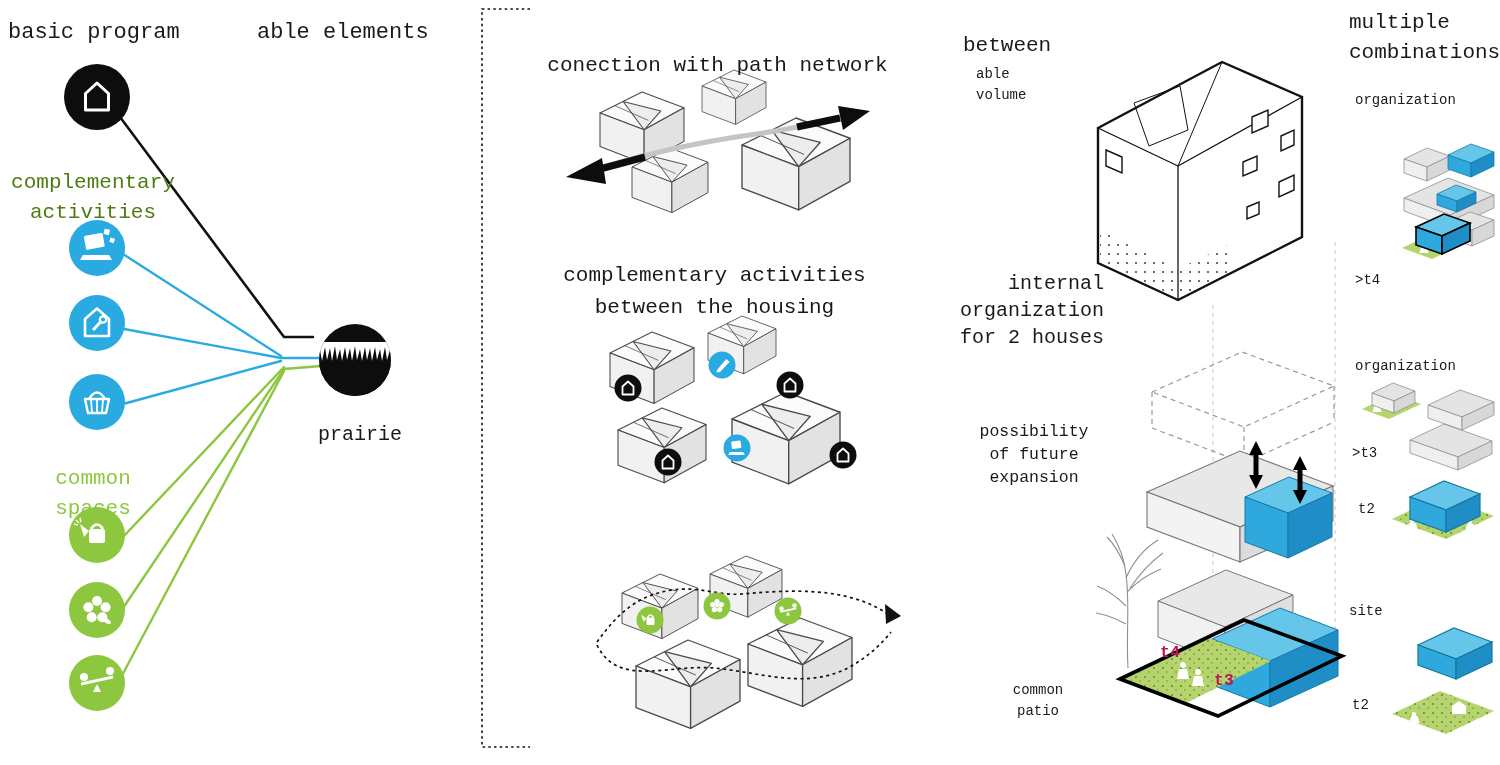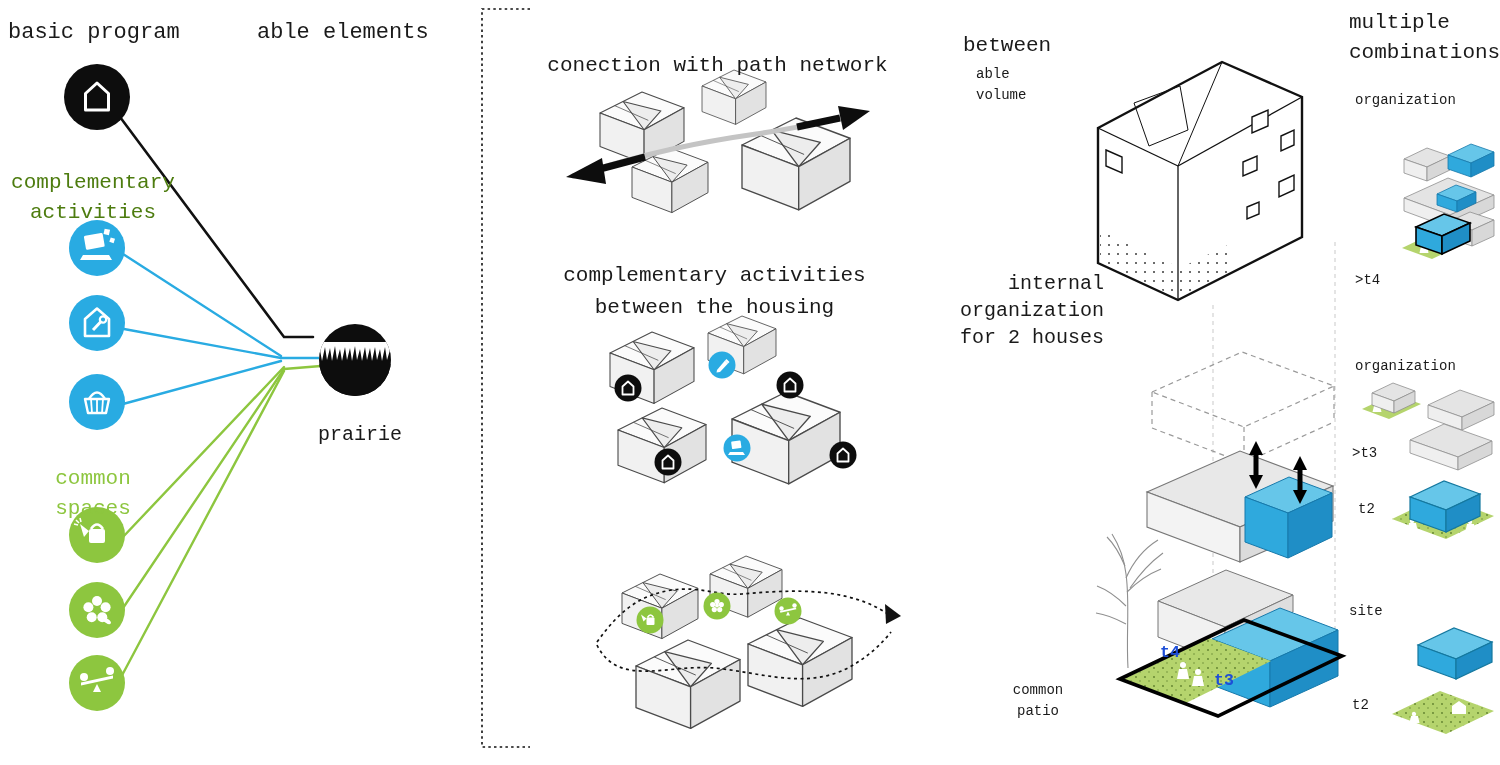--- a/index.html
+++ b/index.html
@@ -10,21 +10,21 @@
   #artwork{position:absolute;left:0;top:0;}
   .lbl{position:absolute;color:#1a1a1a;white-space:pre-line;line-height:1.4;}
   .t22{font-size:22px;}
   .t21{font-size:21px;}
   .t20{font-size:20px;text-align:right;}
   .t17{font-size:14px;}
   .t16{font-size:16.5px;}
   .center{text-align:center;margin-top:24px;}
   .cyan{color:#4d7c0f;}
   .green{color:#8dc63f;}
-  .white{color:#1d4ed8;font-weight:bold;}
+  .white{color:#be185d;font-weight:bold;}
   
   .blue-top{fill:#66c6e9;}
   .blue-left{fill:#2fa9dd;}
   .blue-right{fill:#1f8ec6;}
   .gray-top{fill:#e4e4e4;}
   .gray-left{fill:#efefef;}
   .gray-right{fill:#d8d8d8;}
 </style>
 </head>
 <body>
@@ -426,20 +426,23 @@
 <div class="lbl t21 center" style="left:535px;top:27px;width:365px">conection with path network</div>
 <div class="lbl t21 center" style="left:532px;top:236px;width:365px;line-height:1.5">complementary activities
 between the housing</div>
 
 <div class="lbl t21" style="left:963px;top:31px">between</div>
 <div class="lbl t17" style="left:976px;top:64px;line-height:1.5">able
 volume</div>
 <div class="lbl t20" style="left:960px;top:270px;line-height:1.35">internal
 organization
 for 2 houses</div>
+<div class="lbl t16 center" style="left:978px;top:396px;width:112px;line-height:1.4">possibility
+of future
+expansion</div>
 <div class="lbl t17 center" style="left:996px;top:656px;width:84px;line-height:1.5">common
 patio</div>
 <div class="lbl t16 white" style="left:1160px;top:641px">t4</div>
 <div class="lbl t16 white" style="left:1214px;top:669px">t3</div>
 
 <div class="lbl t21" style="left:1349px;top:8px;line-height:1.45">multiple
 combinations</div>
 <div class="lbl t17" style="left:1355px;top:91px">organization</div>
 <div class="lbl t17" style="left:1355px;top:271px">&gt;t4</div>
 <div class="lbl t17" style="left:1355px;top:357px">organization</div>

